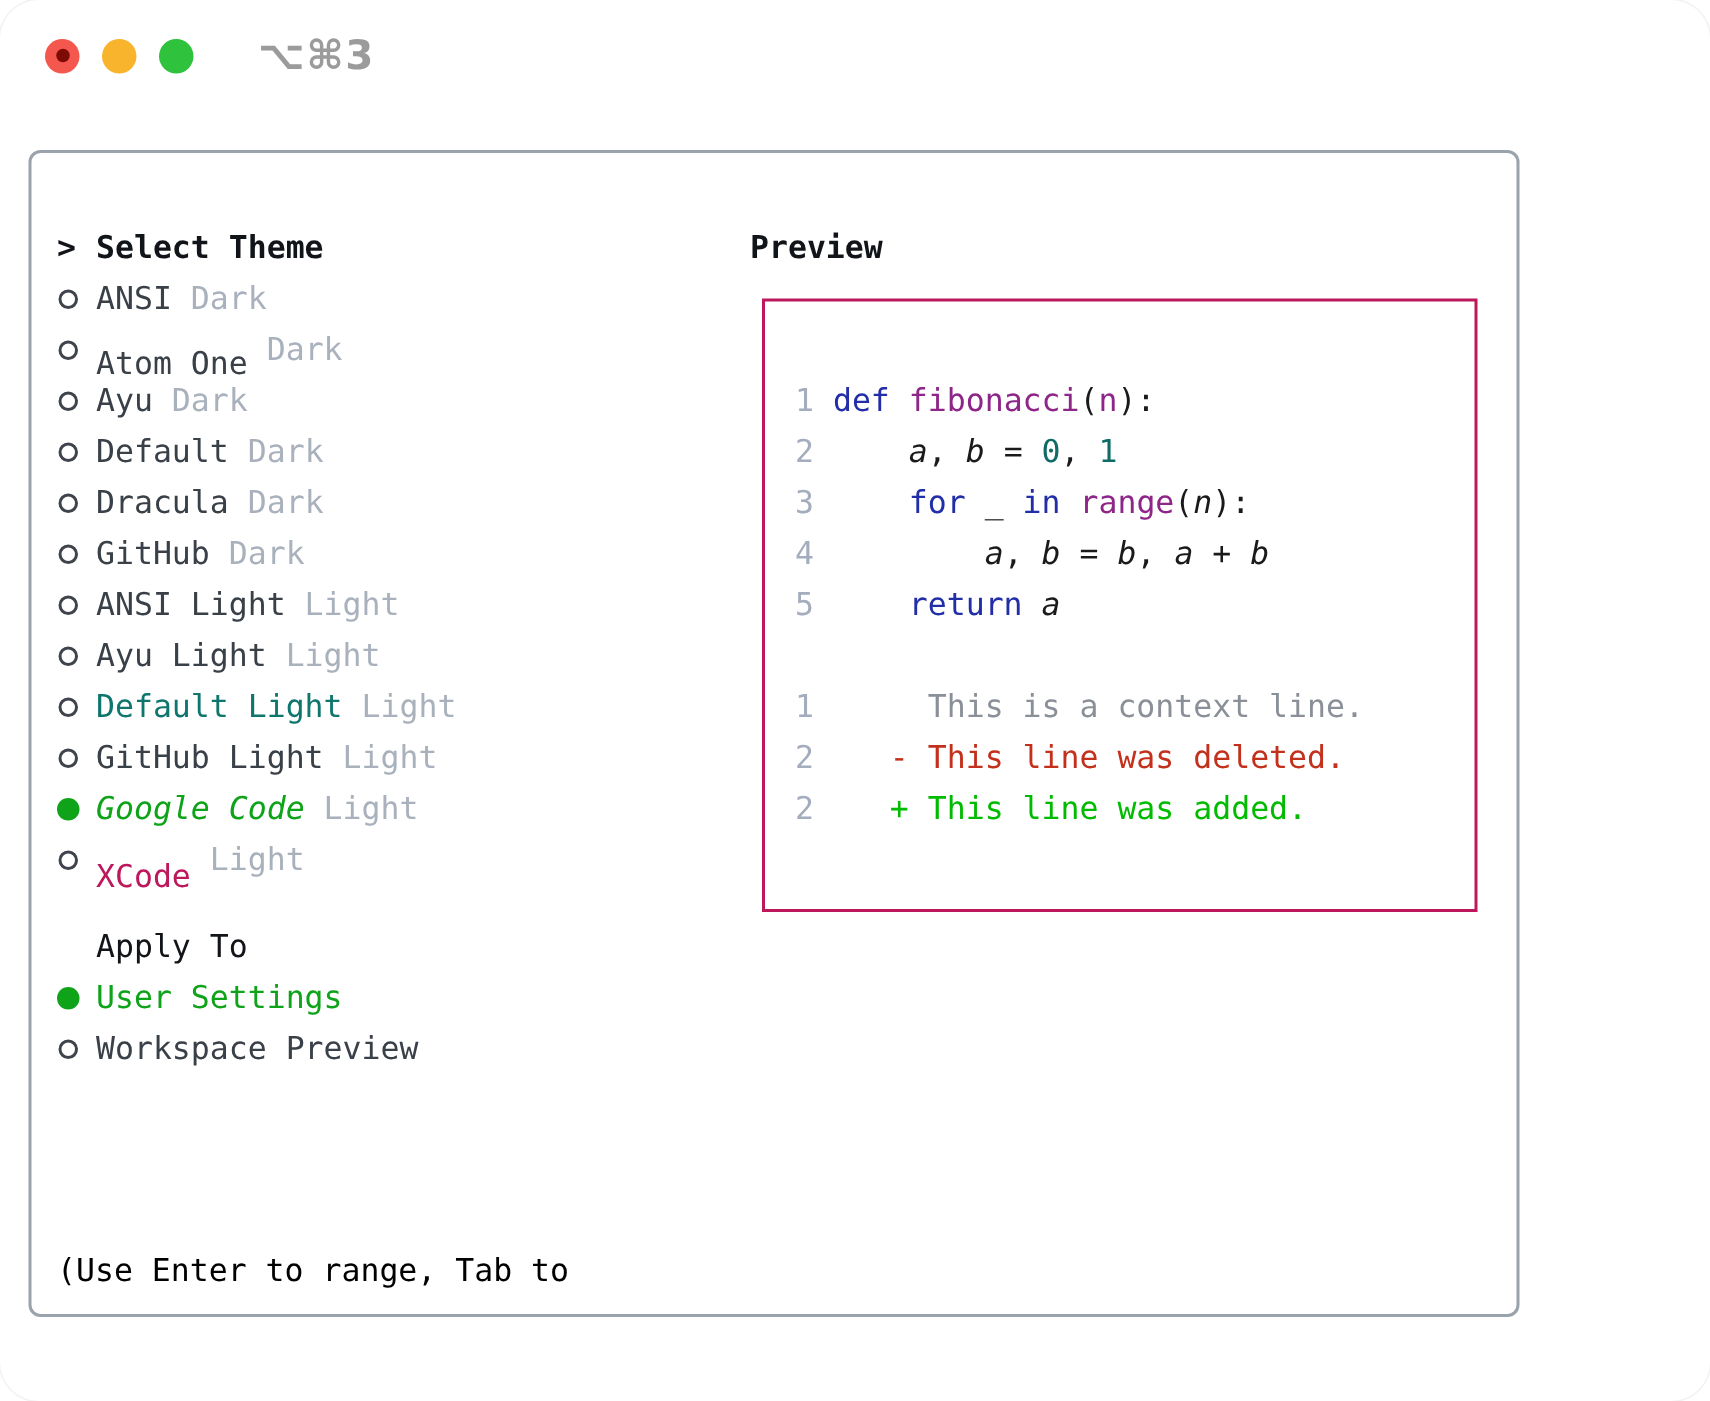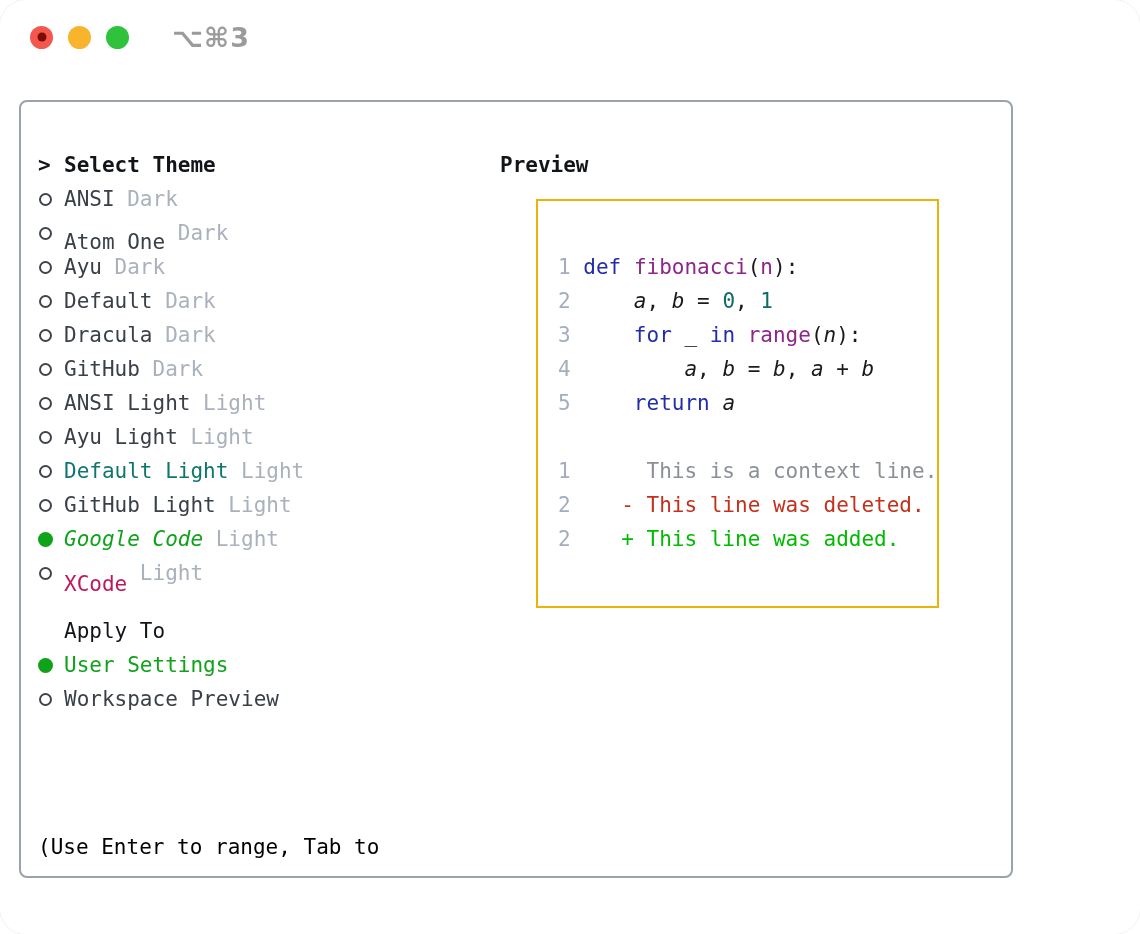--- a/index.html
+++ b/index.html
@@ -36,22 +36,22 @@
   .row { display:flex; align-items:center; height:34px; font-size:21px; white-space:pre; }
   .marker { width:26px; flex:0 0 26px; display:flex; align-items:center; }
   .prompt-glyph { font-weight:bold; color:#111418; font-size:21px; }
   .radio-circle { width:13px; height:13px; border-radius:50%; border:2px solid #3f444c; margin-left:1px; }
   .radio-filled { width:15px; height:15px; border-radius:50%; border:none; margin-left:0; }
   .hdr { font-weight:bold; color:#111418; }
   .help { position:absolute; left:17px; top:660px; font-size:21px; line-height:34px; white-space:pre; }
   
   .preview-title { position:absolute; left:479px; top:46px; height:34px; line-height:34px; font-size:21px; font-weight:bold; color:#111418; }
   .preview-box {
-    position:absolute; left:515px; top:97px; width:403px; height:409px;
-    border:2px solid #eab308; background:#fff;
+    position:absolute; left:487px; top:97px; width:477px; height:409px;
+    border:2px solid #be185d; background:#fff;
   }
   .code { position:absolute; left:20px; top:49px; font-size:21px; line-height:34px; white-space:pre; }
   .code-line { height:34px; }
   .lineno { display:inline-block; width:1ch; text-align:right; }
 </style>
 </head>
 <body>
 
 <div class="window">
 

